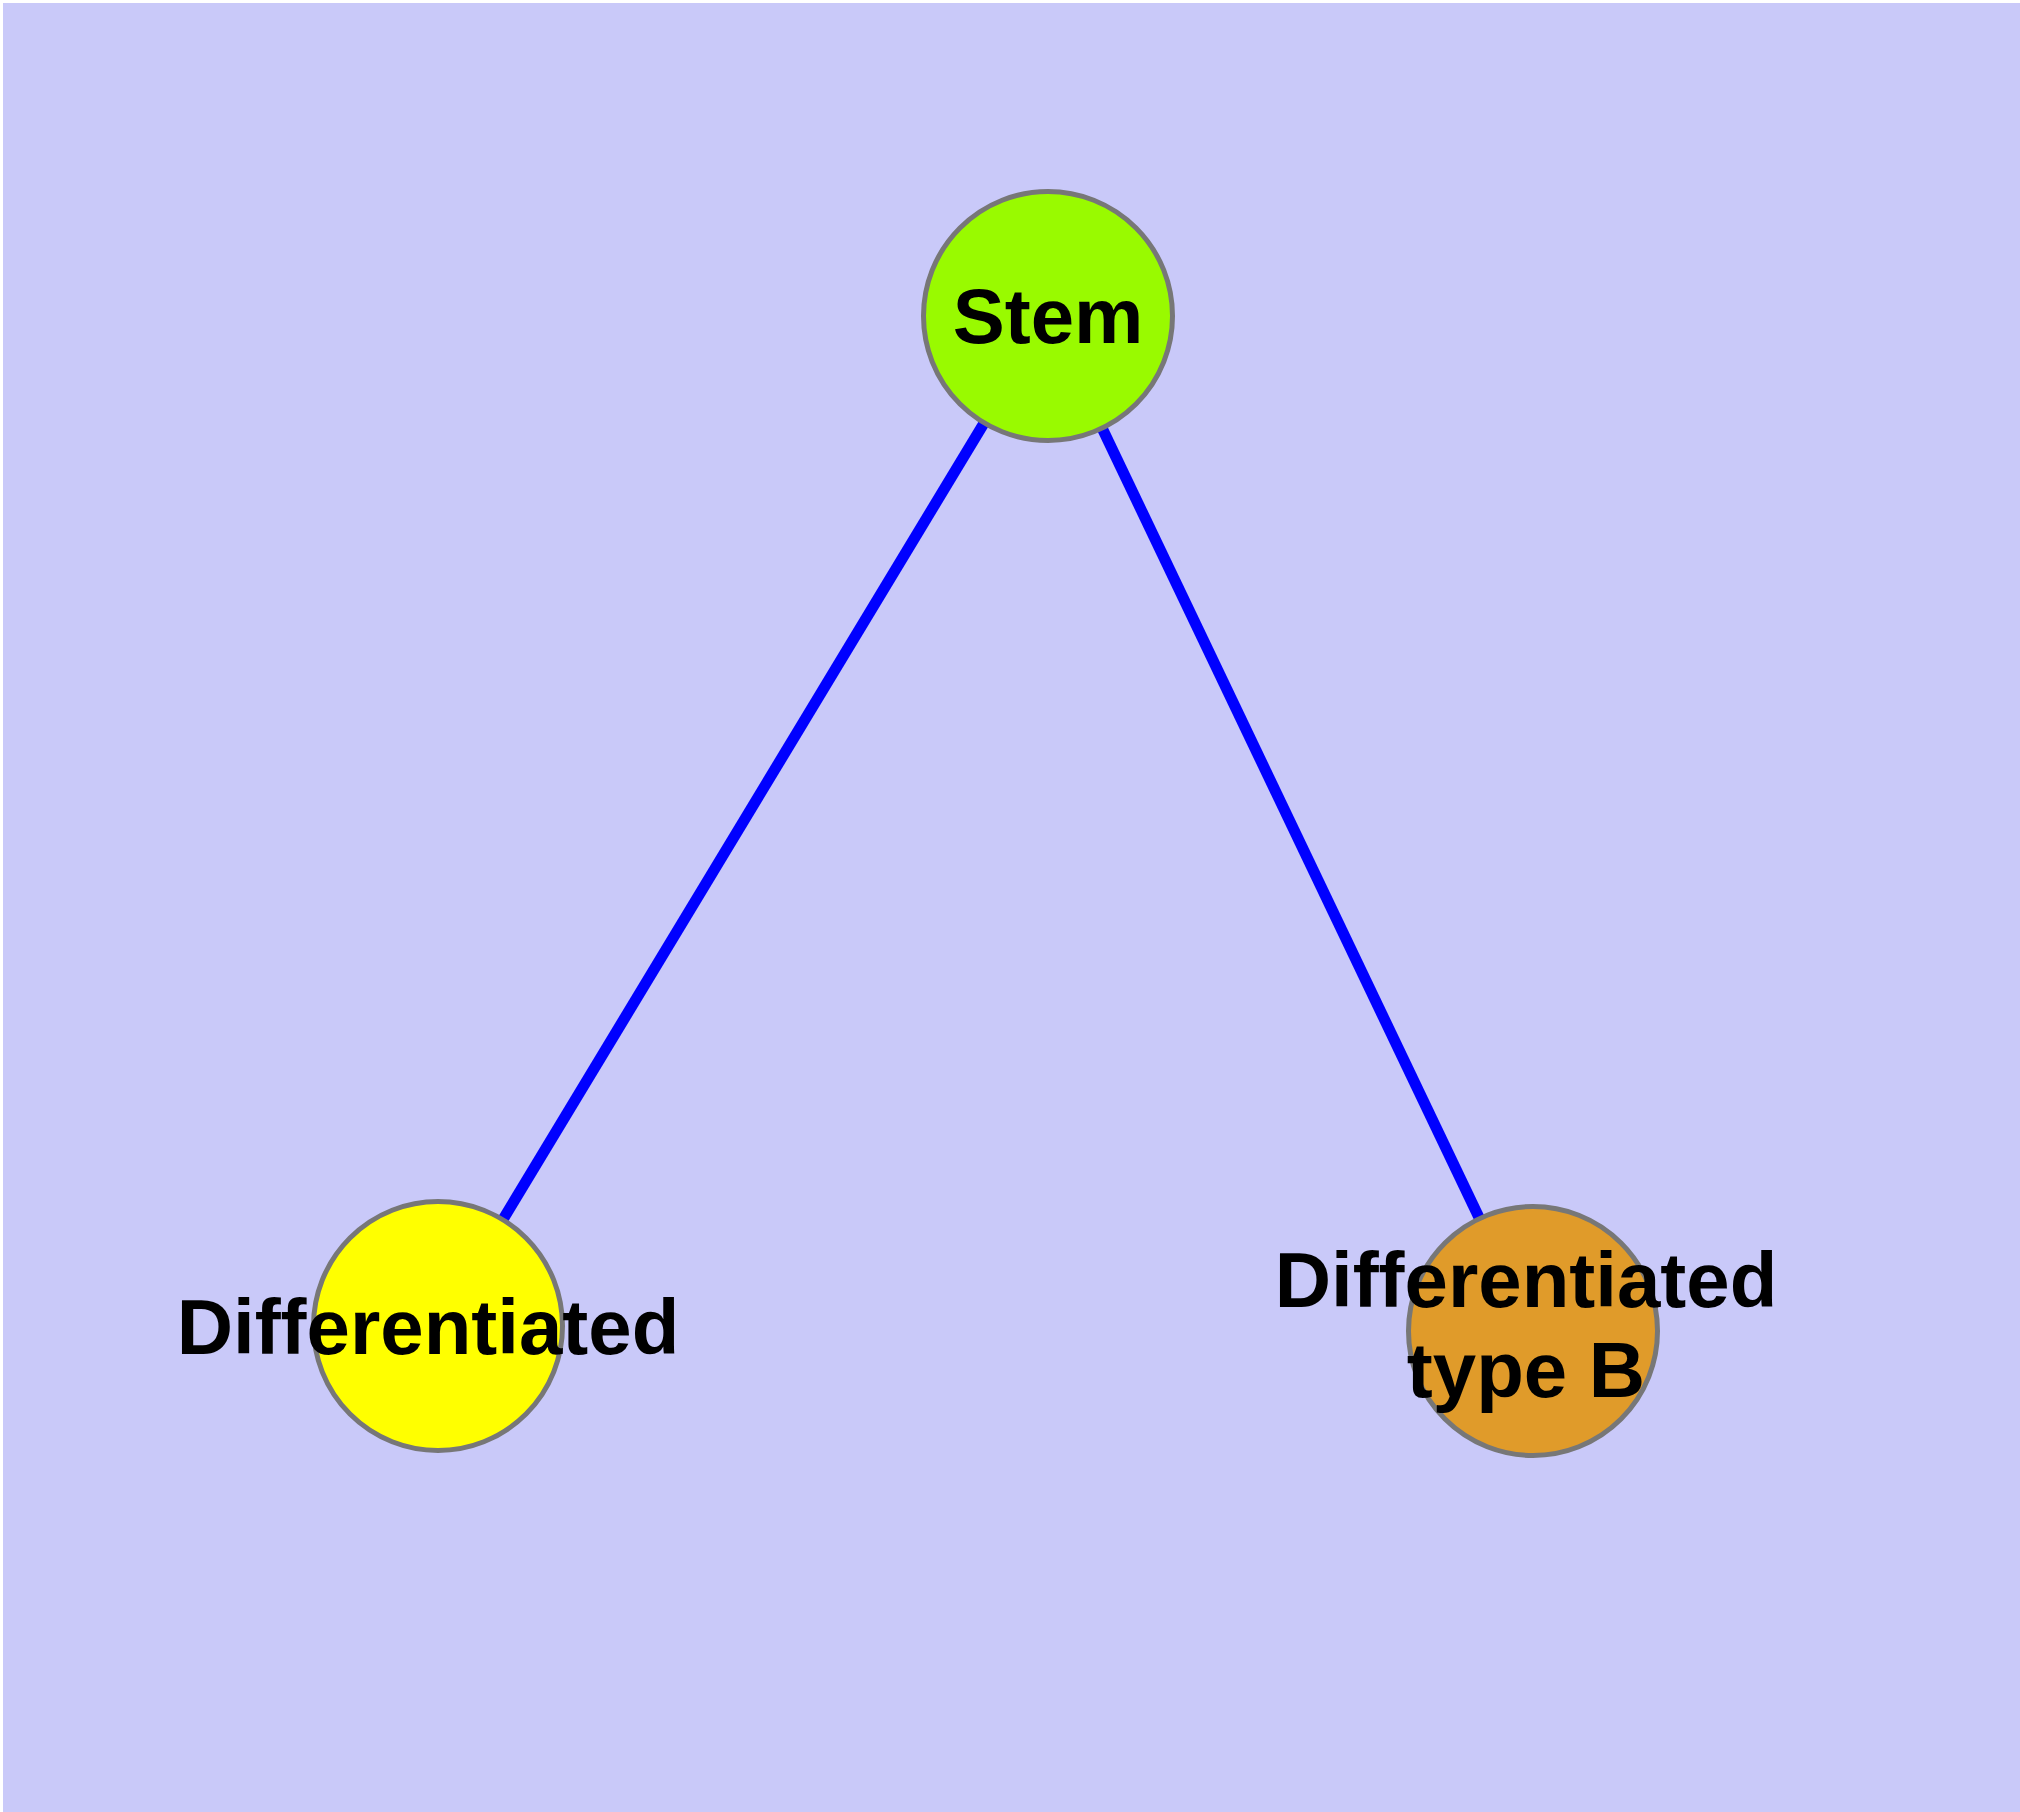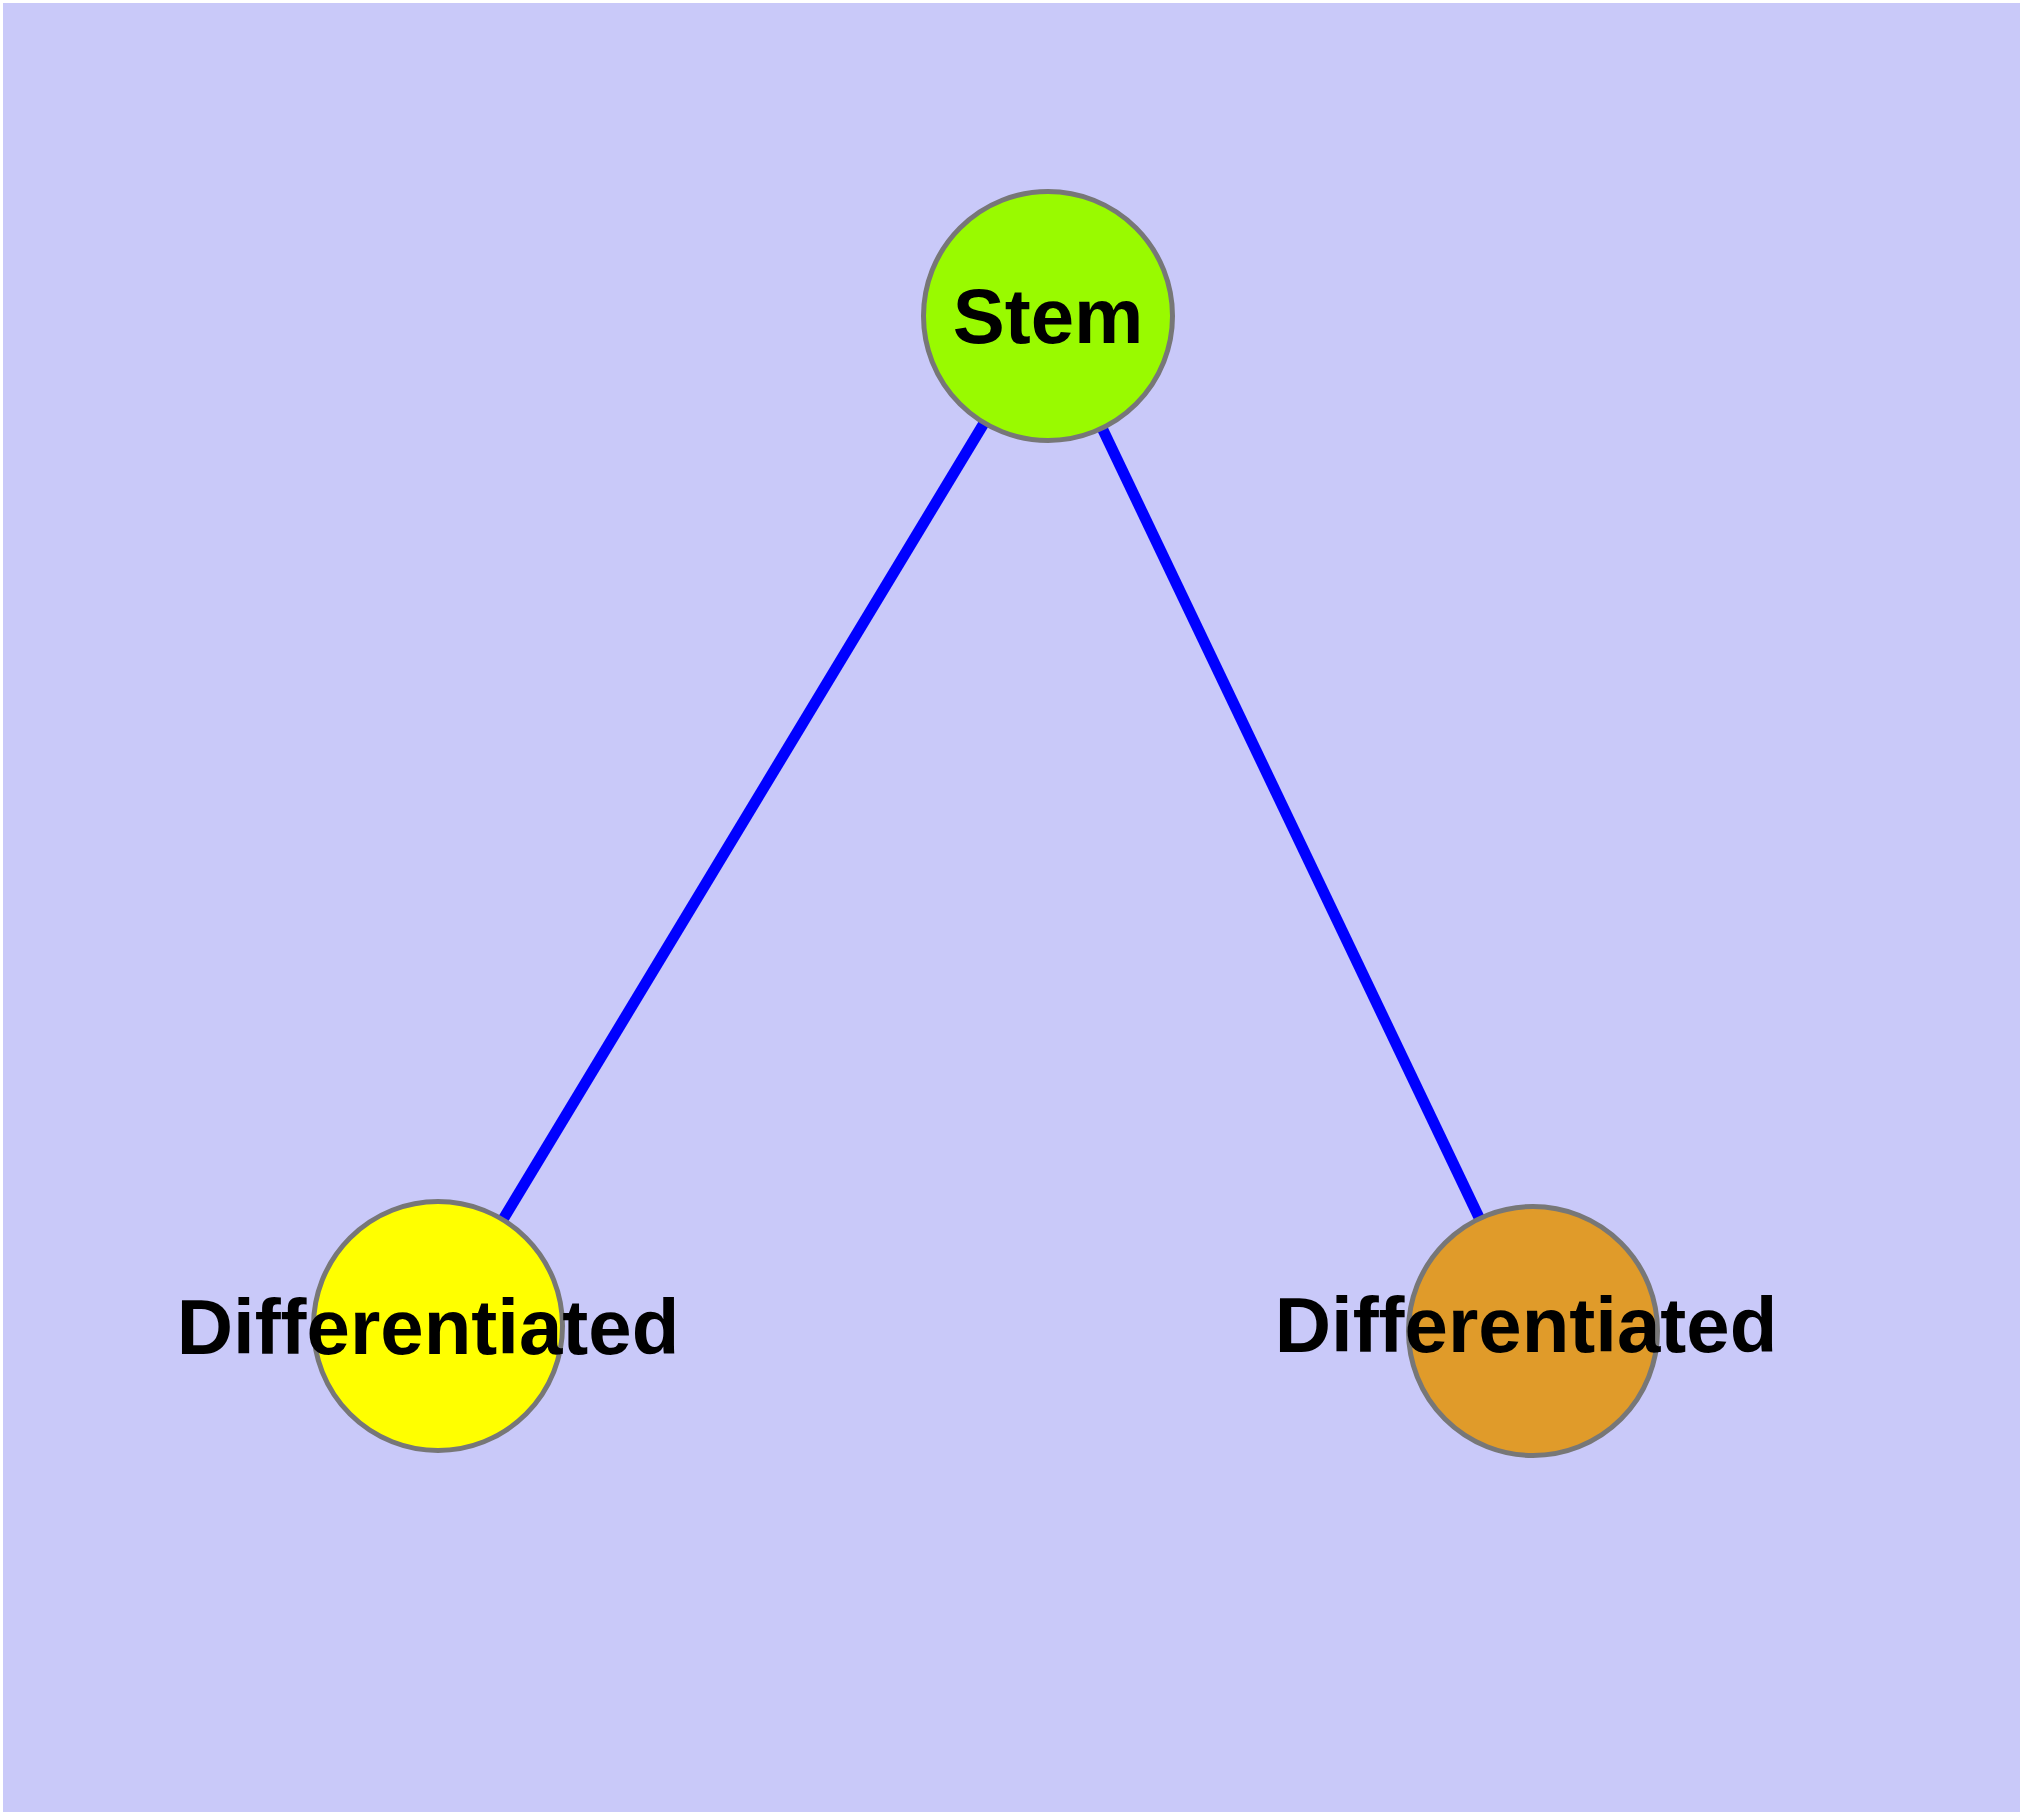--- a/index.html
+++ b/index.html
@@ -90,16 +90,17 @@
   <div class="node-label stem" style="color: rgb(0, 0, 0);">
     <span class="label-line">Stem</span>
   </div>
 
   <div class="node-label type-a" style="color: rgb(0, 0, 0);">
     <span class="label-line">Differentiated</span>
   </div>
 
   <div class="node-label type-b" style="color: rgb(0, 0, 0);">
     <span class="label-line">Differentiated</span>
+    <span class="label-line">type B</span>
   </div>
 
 </div>
 
 
 </body></html>

